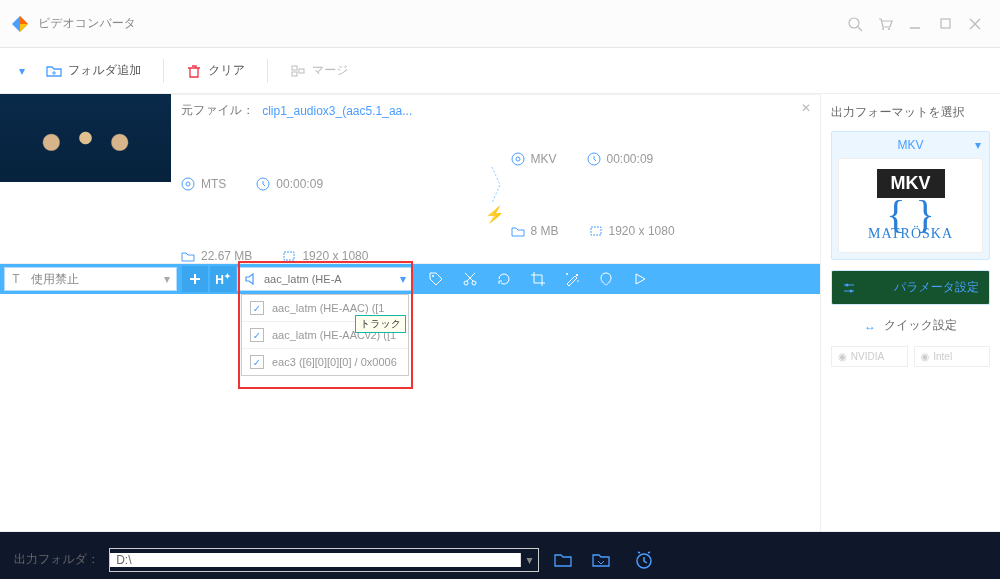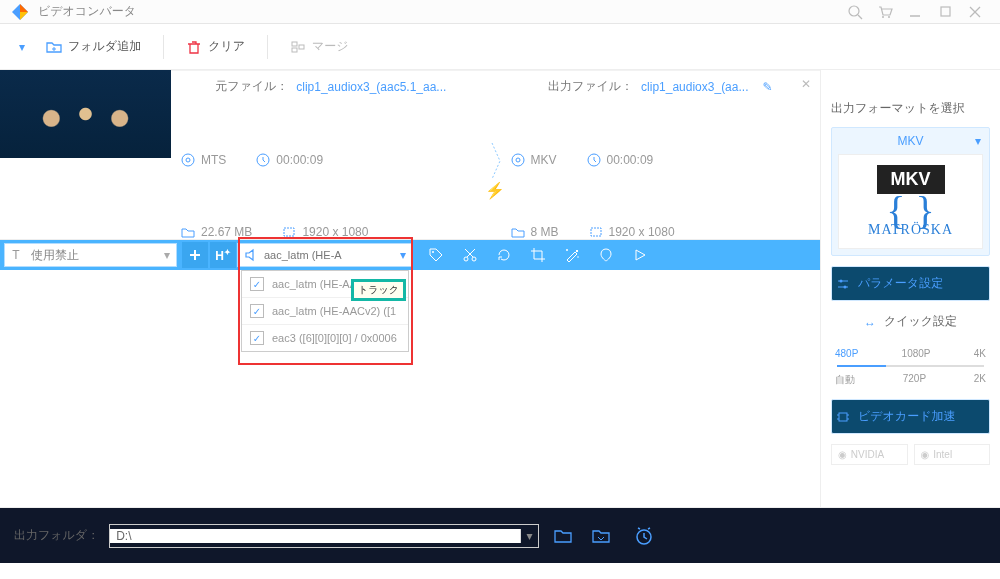--- a/index.html
+++ b/index.html
@@ -1,19 +1,19 @@
 <!DOCTYPE html>
 <html><head>
 <meta charset="utf-8">
 <style>
 * { margin: 0; padding: 0; box-sizing: border-box; font-family: "Meiryo", "Hiragino Sans", sans-serif; }
 body { background: #fff; width: 1000px; height: 579px; overflow: hidden; color: #555; font-size: 12px; }
 
 
-.titlebar { height: 24px; display: flex; align-items: center; padding: 0 10px; border-bottom: 1px solid #e6e6e6; background: #fcfcfc; text-align: center; }
+.titlebar { height: 48px; display: flex; align-items: center; padding: 0 10px; border-bottom: 1px solid #e6e6e6; background: #fcfcfc; text-align: center; }
 .logo { width: 20px; height: 20px; margin-right: 8px; position: relative; }
 .title-text { color: #888; font-size: 12px; }
 .title-spacer { flex: 1; }
 .title-btn { width: 30px; height: 30px; display: flex; align-items: center; justify-content: center; color: #bbb; cursor: pointer; }
 
 
 .toolbar { height: 46px; display: flex; align-items: center; padding: 0 14px; gap: 8px; border-bottom: 1px solid #eee; background: #fff; box-shadow: 0 1px 0 #f2f2f2; }
 .tb-btn { display: flex; align-items: center; gap: 6px; padding: 6px 8px; cursor: pointer; color: #555; }
 .tb-btn .icn { display: inline-flex; width: 16px; height: 16px; }
 .tb-sep-arrow { color: #4a9eff; width: 16px; text-align: center; }
@@ -23,21 +23,21 @@
 .content { display: flex; height: calc(100% - 40px - 46px - 56px); }
 .main { flex: 1; position: relative; }
 .side { width: 180px; border-left: 1px solid #eee; padding: 10px; display: flex; flex-direction: column; gap: 10px; background: #fff; }
 
 
 .file-card { display: flex; border-bottom: 1px solid #eee; }
 .thumb { width: 171px; height: 88px; background: #0a2a4a; position: relative; flex-shrink: 0; }
 .thumb .ppl { position: absolute; inset: 0; background: radial-gradient(circle at 30% 55%, #d8b48a 6%, transparent 7%), radial-gradient(circle at 50% 50%, #e0c090 6%, transparent 7%), radial-gradient(circle at 70% 55%, #d8b48a 6%, transparent 7%), linear-gradient(#0a2a4a, #06223c); }
 .file-info { flex: 1; display: flex; position: relative; padding: 8px 10px 0 10px; }
 .col { flex: 1; display: flex; flex-direction: column; gap: 8px; }
-.row-line { display: flex; align-items: center; gap: 8px; justify-content: center; }
+.row-line { display: flex; align-items: center; gap: 8px; }
 .label-key { color: #777; }
 .label-val { color: #4a9eff; }
 .meta-row { display: flex; align-items: center; gap: 30px; margin-top: 2px; }
 .meta-item { display: flex; align-items: center; gap: 6px; color: #999; margin-top: 48px; }
 .meta-item .mi-icn { width: 14px; height: 14px; }
 .arrow-divider { width: 30px; display: flex; align-items: center; justify-content: center; color: #4a9eff; flex-direction: column; padding-top: 24px; }
 .lightning { color: #ff8a00; font-size: 16px; }
 .close-x { position: absolute; top: 6px; right: 6px; color: #bbb; cursor: pointer; width: 16px; height: 16px; display: flex; align-items: center; justify-content: center; }
 .edit-pencil { color: #4a9eff; margin-left: 6px; cursor: pointer; }
 
@@ -54,34 +54,34 @@
 .bb-ddwrap .dd-caret { color: #4a9eff; }
 .redbox { position: absolute; left: 238px; top: -3px; width: 175px; height: 128px; border: 2px solid #e33; pointer-events: none; z-index: 5; }
 .bb-icons { display: flex; gap: 0; margin-left: 6px; }
 .bb-icn { width: 34px; height: 30px; display: flex; align-items: center; justify-content: center; color: #fff; cursor: pointer; }
 
 
 .ddlist { position: absolute; top: 30px; left: 241px; width: 168px; background: #fff; border: 1px solid #ccc; z-index: 4; }
 .dd-item { display: flex; align-items: center; gap: 8px; padding: 6px 8px; color: #999; font-size: 11px; border-bottom: 1px solid #f0f0f0; }
 .dd-item:last-child { border-bottom: none; }
 .dd-chk { width: 14px; height: 14px; border: 1px solid #bbb; display: flex; align-items: center; justify-content: center; color: #4a9eff; font-size: 10px; }
-.dd-tooltip { position: absolute; top: 8px; right: 2px; background: #fffff0; border: 3px solid #14b8a6; padding: 1px 4px; font-size: 10px; color: #333; z-index: 6; }
-
-
-.side-title { font-size: 12px; color: #666; margin-top: 20px; }
+.dd-tooltip { position: absolute; top: 20px; right: 2px; background: #fffff0; border: 1px solid #14b8a6; padding: 1px 4px; font-size: 10px; color: #333; z-index: 6; }
+
+
+.side-title { font-size: 12px; color: #666; }
 .fmt-box { border: 1px solid #d0e8ff; background: #ecf6ff; border-radius: 2px; }
 .fmt-head { display: flex; align-items: center; justify-content: center; padding: 6px; color: #4a9eff; position: relative; }
 .fmt-head .caret { position: absolute; right: 8px; color: #4a9eff; }
 .fmt-body { background: #fff; margin: 0 6px 6px 6px; padding: 10px; display: flex; flex-direction: column; align-items: center; gap: 0; border: 1px solid #eee; }
 .mkv-logo { width: 90px; display: flex; flex-direction: column; align-items: center; }
 .mkv-top { background: #222; color: #fff; font-weight: bold; padding: 4px 14px; font-size: 18px; }
 .mkv-wave { color: #2a7fd8; font-size: 40px; line-height: 30px; margin-top: 2px; font-family: serif; }
 .mkv-bot { color: #2a7fd8; font-size: 14px; letter-spacing: 1px; margin-top: -4px; font-family: Liberation Serif, serif; }
 
-.side-btn { display: flex; align-items: center; gap: 8px; padding: 8px 4px; border: 1px solid #d0e8ff; background: #0c4a6e; color: #4a9eff; cursor: pointer; border-radius: 2px; }
+.side-btn { display: flex; align-items: center; gap: 8px; padding: 8px 10px; border: 1px solid #d0e8ff; background: #14532d; color: #4a9eff; cursor: pointer; border-radius: 2px; justify-content: space-between; }
 .side-btn.plain { background: #fff; border-color: #eee; }
 
 .quality-bar { position: relative; padding: 6px 4px 2px 4px; }
 .qb-line { display: flex; justify-content: space-between; font-size: 10px; color: #999; }
 .qb-line .active { color: #4a9eff; }
 .qb-track { height: 2px; background: #ddd; margin: 6px 2px; position: relative; }
 .qb-track::after { content: ''; position: absolute; left: 0; width: 33%; height: 2px; background: #4a9eff; }
 
 .gpu-row { display: flex; gap: 6px; }
 .gpu-badge { flex: 1; border: 1px solid #eee; padding: 4px 6px; display: flex; align-items: center; gap: 4px; color: #ccc; font-size: 10px; }
@@ -231,25 +231,20 @@
         </div>
 
         <div class="arrow-divider">
           <svg width="12" height="40" viewBox="0 0 12 40">
               <path d="M2 2 L10 20 L2 38" fill="none" stroke="#8cc9ff" stroke-dasharray="2 2"></path>
             </svg>
           <span class="lightning">⚡</span>
         </div>
 
         <div class="col">
-          <div class="row-line">
-            <span class="label-key">出力ファイル：</span>
-            <span class="label-val">clip1_audiox3_(aa...</span>
-            <span class="edit-pencil">✎</span>
-          </div>
           <div class="meta-row">
             <div class="meta-item">
                 <span class="mi-icn">
                   <svg viewBox="0 0 14 14">
                     <circle cx="7" cy="7" r="6" fill="none" stroke="#4a9eff"></circle>
                     <circle cx="7" cy="7" r="2" fill="none" stroke="#4a9eff"></circle>
                   </svg>
                 </span>
                 <span>MKV</span>
               </div>
@@ -403,46 +398,21 @@
           </svg>
         </span>
       <span>パラメータ設定</span>
     </div>
 
     <div class="side-btn plain" style="justify-content:center;border:none;background:transparent;padding:2px 0">
       <span style="color:#4a9eff">↔</span>
       <span style="color:#666">クイック設定</span>
     </div>
 
-    <div class="quality-bar">
-      <div class="qb-line">
-        <span class="active">480P</span>
-        <span>1080P</span>
-        <span>4K</span>
-      </div>
-      <div class="qb-track"></div>
-      <div class="qb-line">
-        <span>自動</span>
-        <span>720P</span>
-        <span>2K</span>
-      </div>
-    </div>
-
-    <div class="side-btn">
-      <span>
-          <svg width="14" height="14" viewBox="0 0 14 14">
-            <rect x="3" y="3" width="8" height="8" fill="none" stroke="#4a9eff"></rect>
-            <line x1="1" y1="5" x2="3" y2="5" stroke="#4a9eff"></line>
-            <line x1="1" y1="9" x2="3" y2="9" stroke="#4a9eff"></line>
-            <line x1="11" y1="5" x2="13" y2="5" stroke="#4a9eff"></line>
-            <line x1="11" y1="9" x2="13" y2="9" stroke="#4a9eff"></line>
-          </svg>
-        </span>
-      <span>ビデオカード加速</span>
-    </div>
+
 
     <div class="gpu-row">
       <div class="gpu-badge">
         <span>◉</span>
         <span>NVIDIA</span>
       </div>
       <div class="gpu-badge">
         <span>◉</span>
         <span>Intel</span>
       </div>

